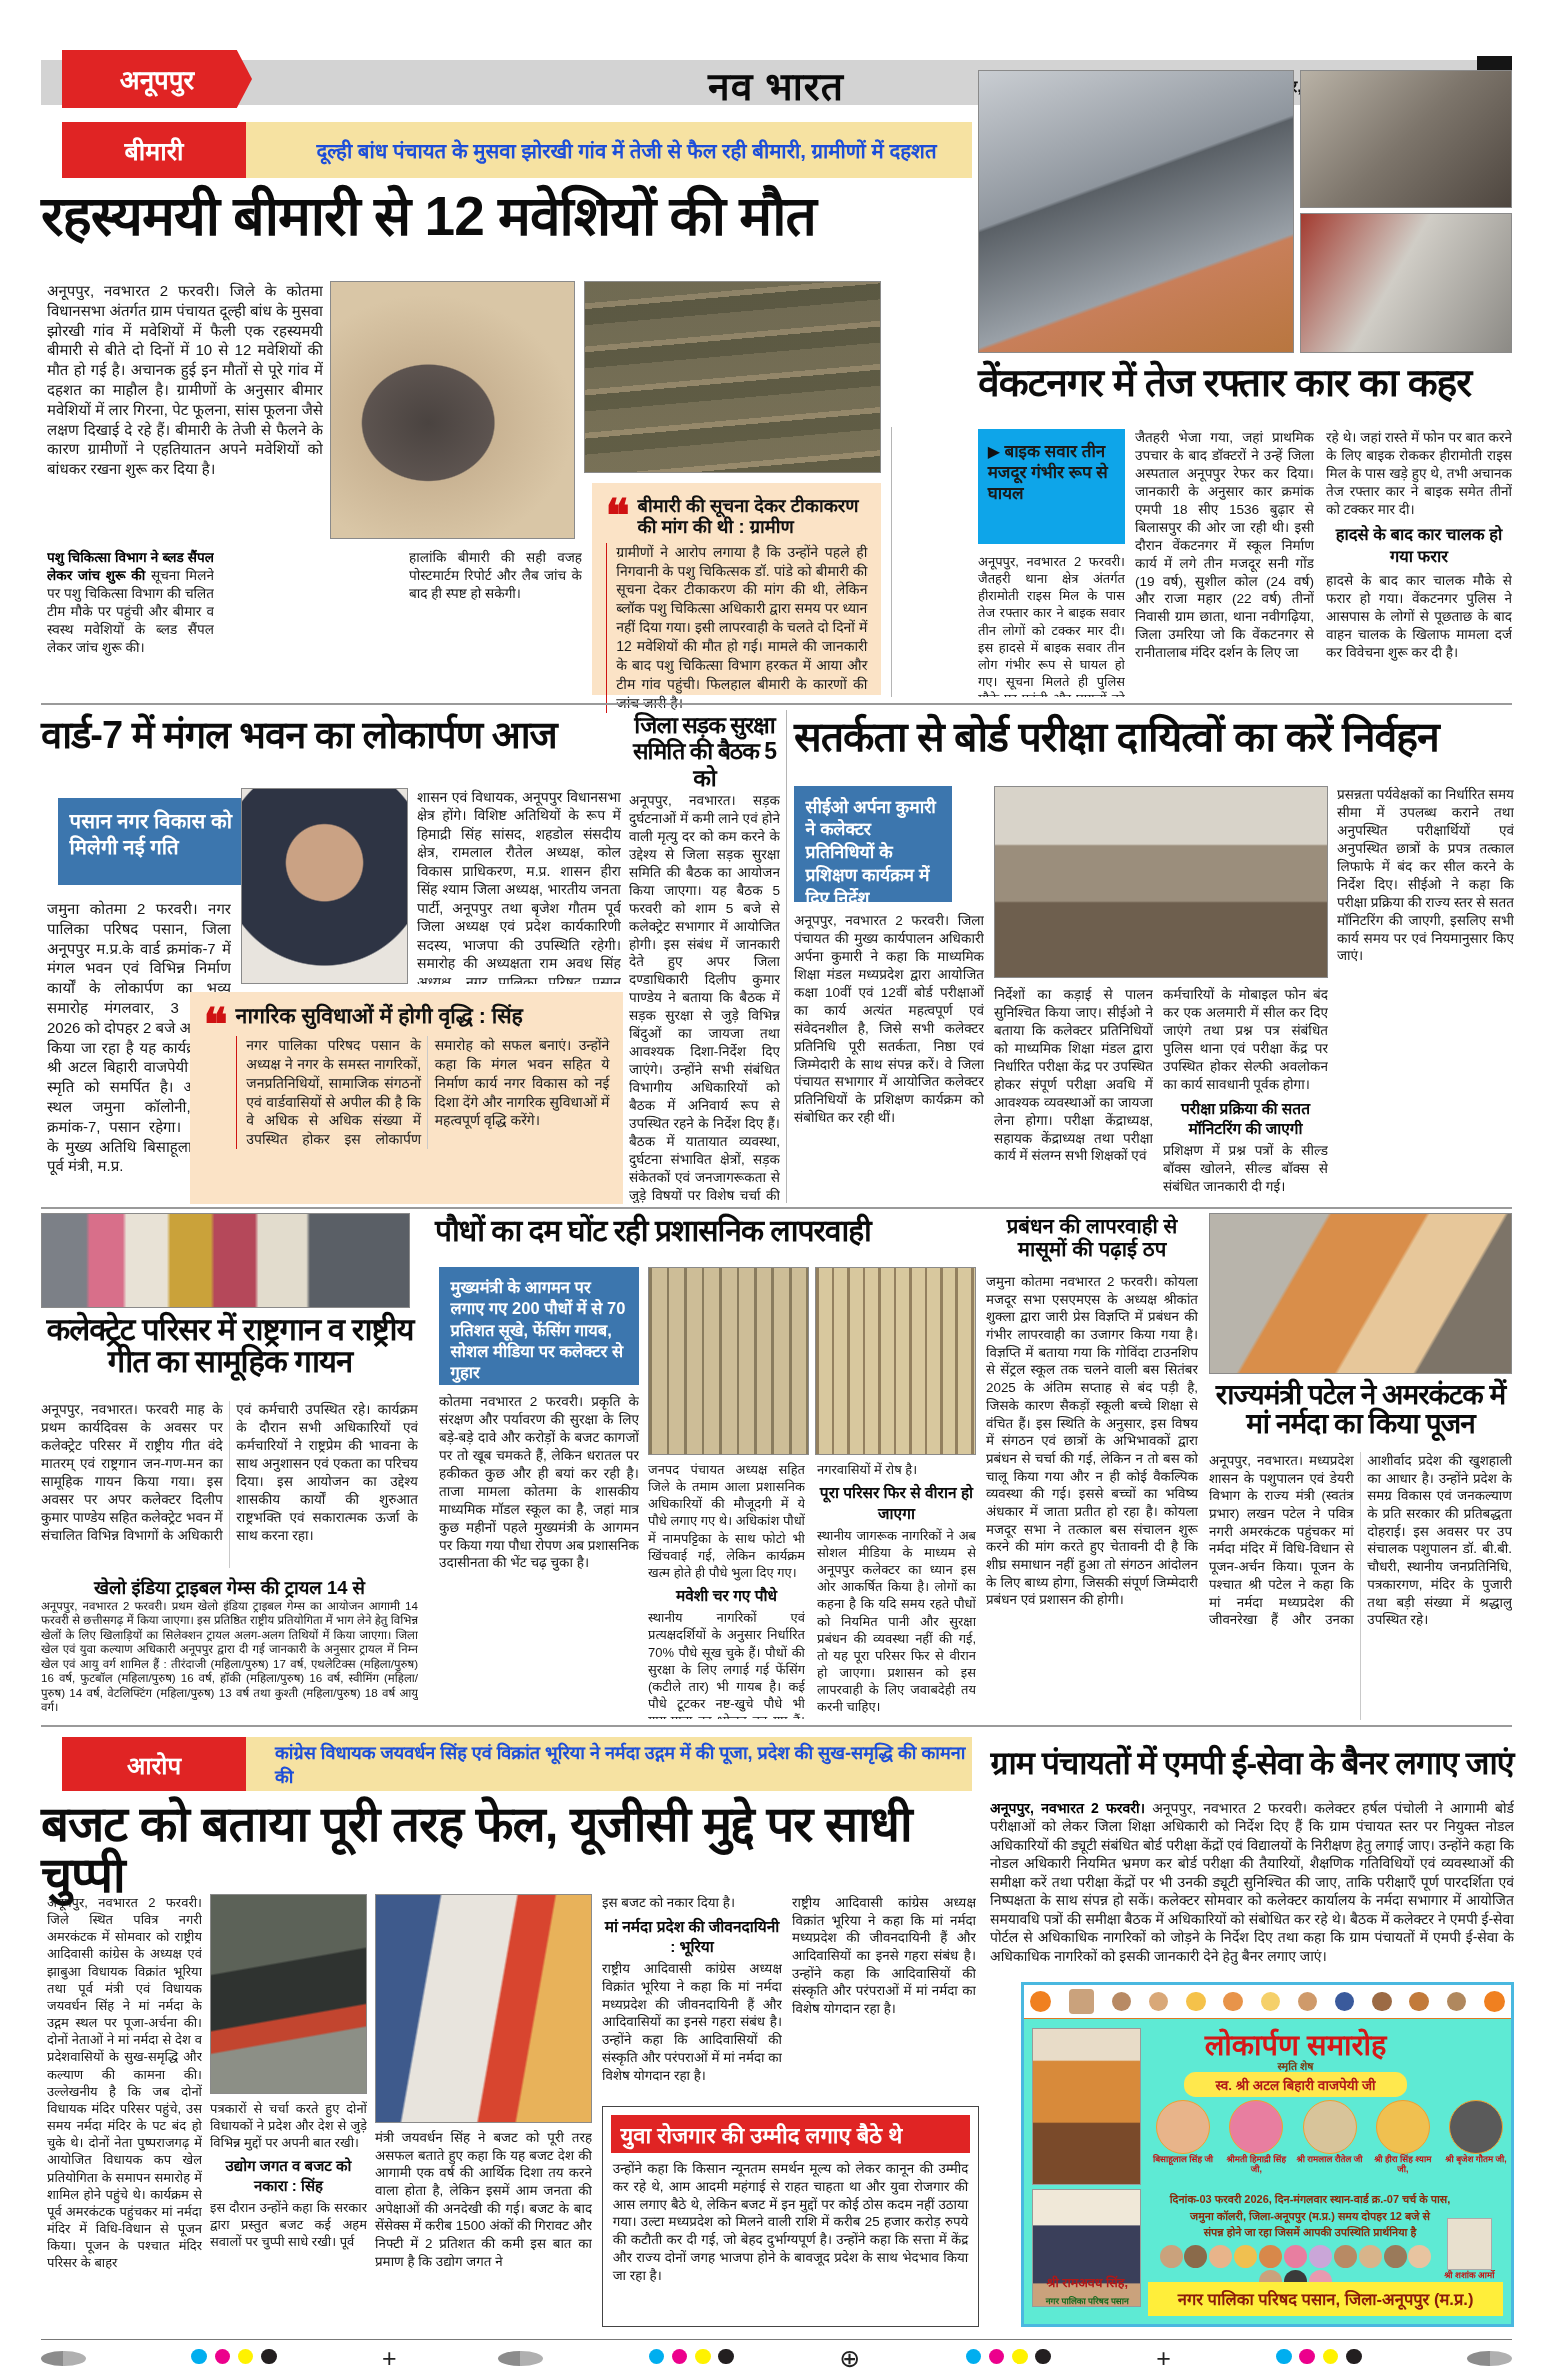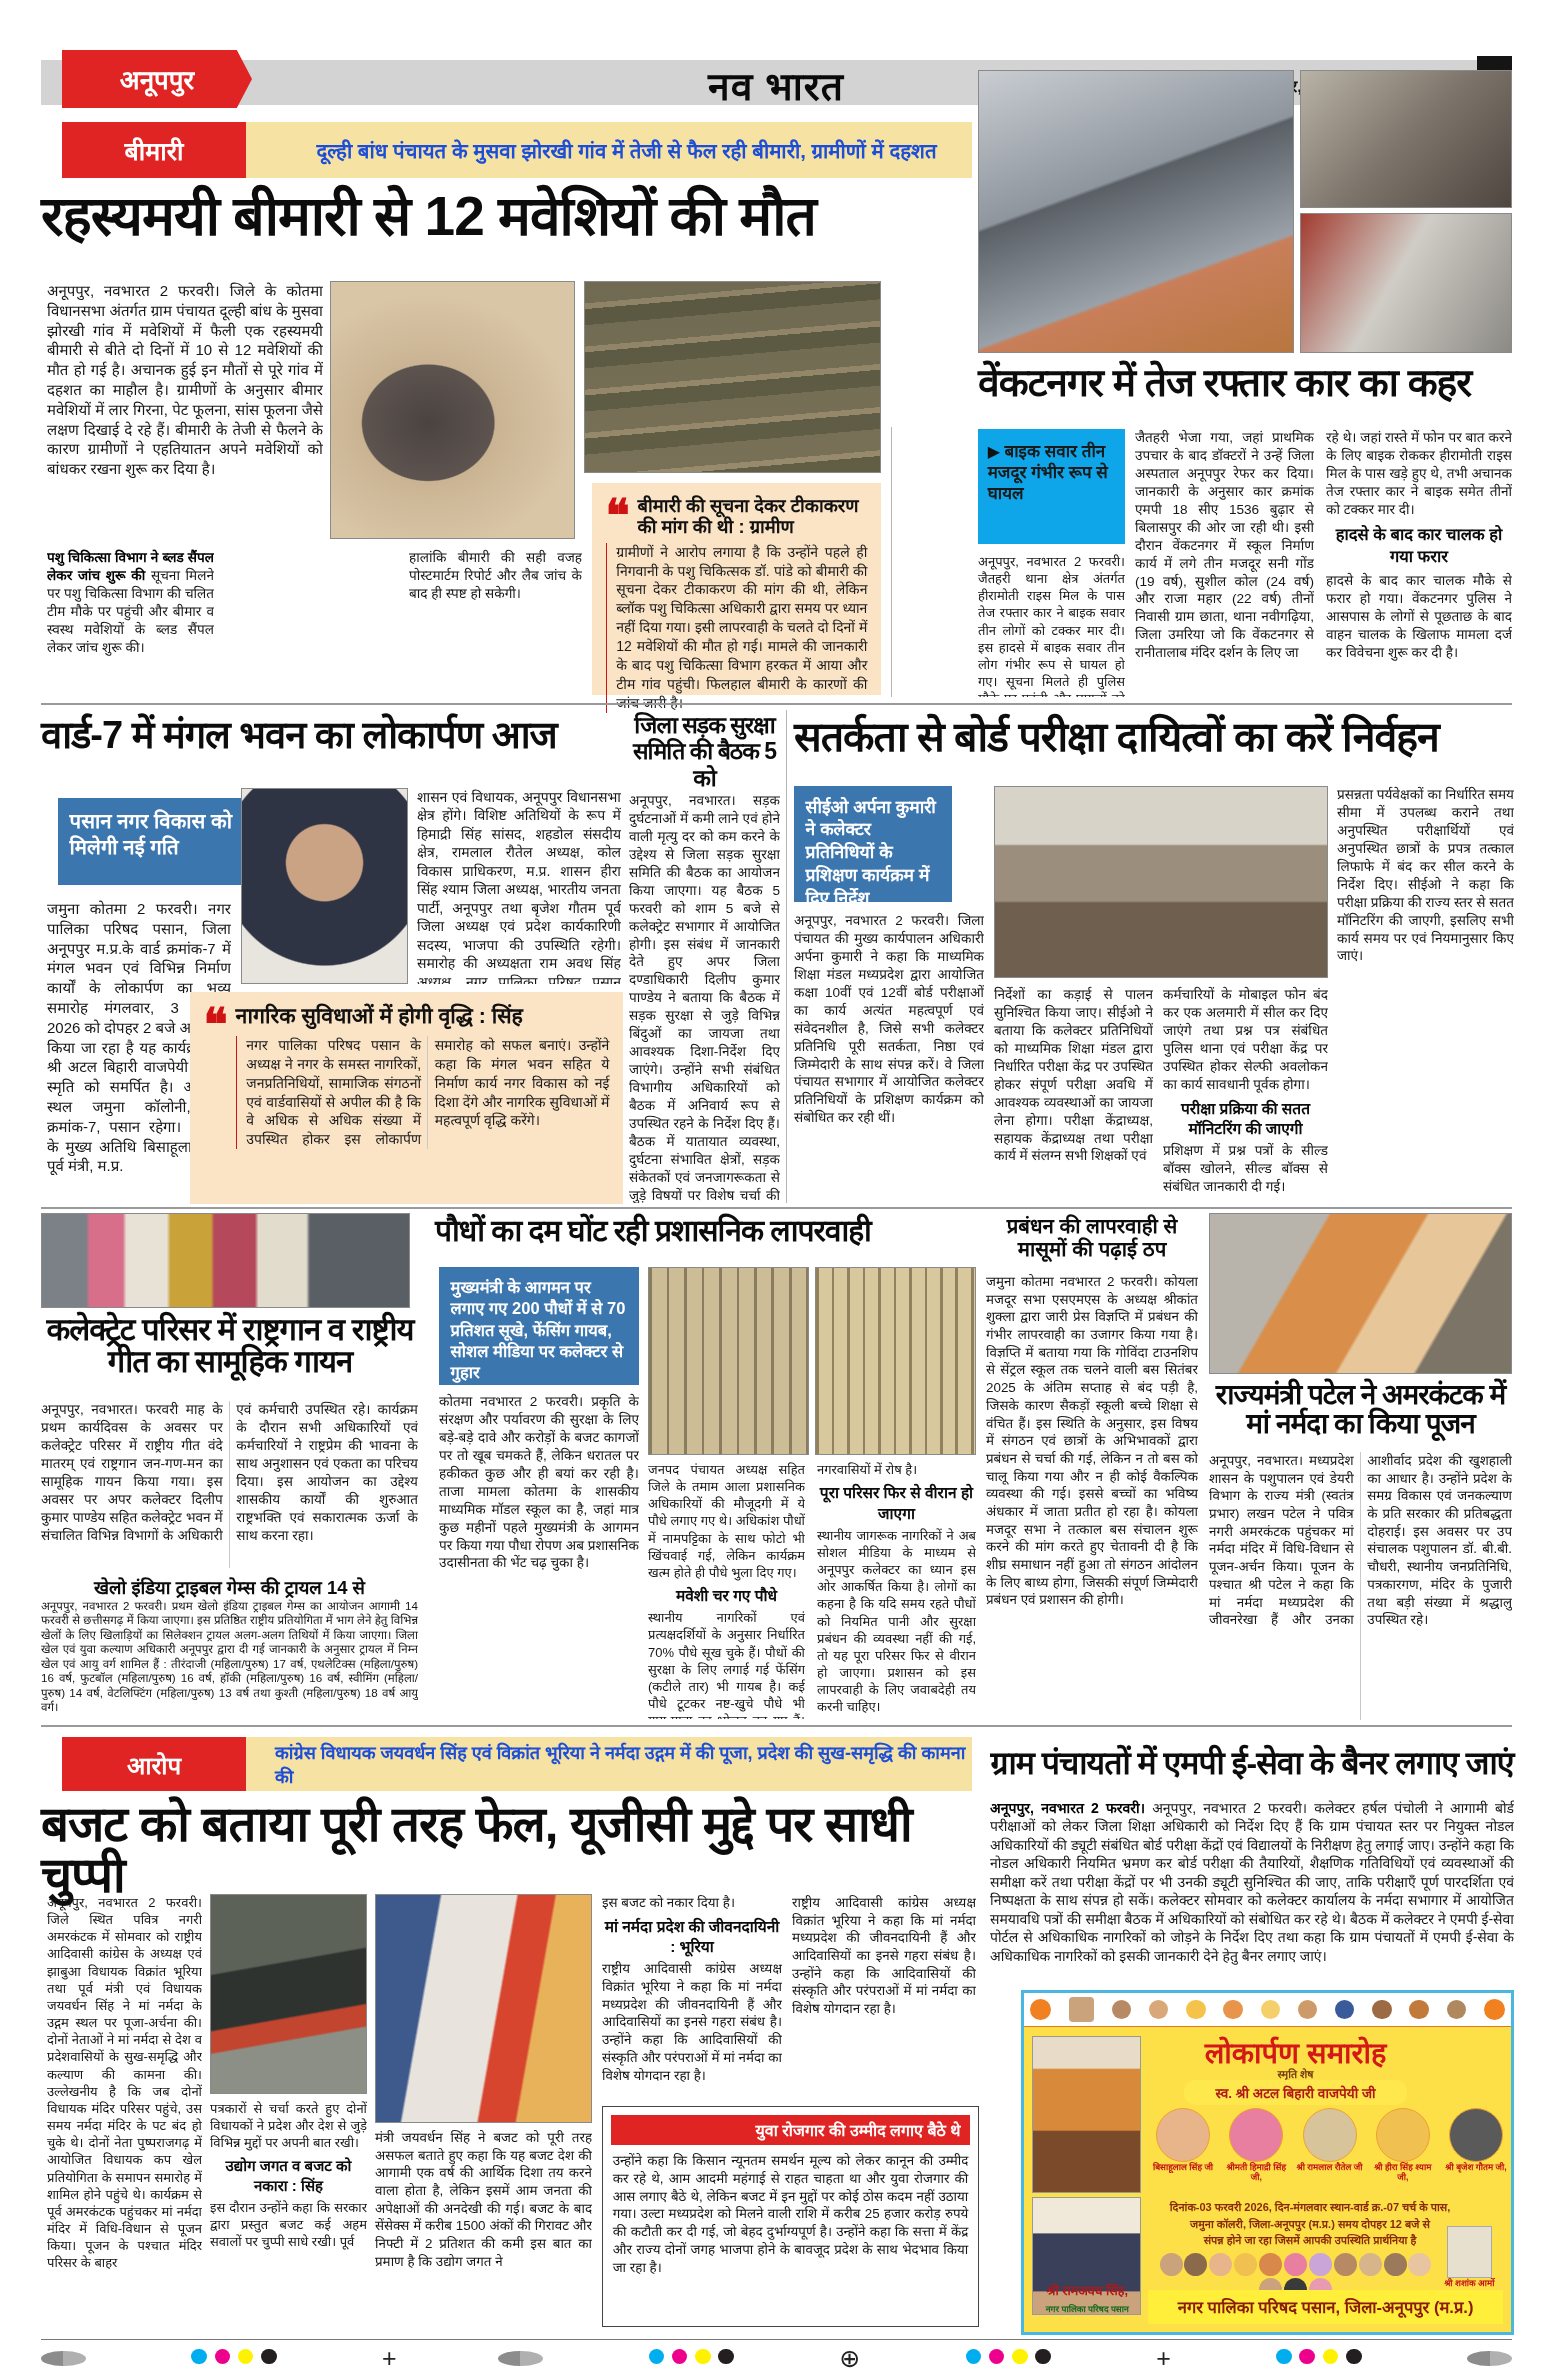--- a/index.html
+++ b/index.html
@@ -20,22 +20,22 @@
   .qtitle{font-weight:bold;font-size:18.4px;line-height:1.15;color:#111;}
   .qbody{font-size:14px;line-height:1.35;text-align:justify;margin-top:5.8px;border-left:1.9px solid #cf1212;padding-left:9.7px;}
   .subhead{font-weight:bold;text-align:center;color:#0c0c0c;}
   .two-col{column-count:2;column-gap:13.6px;column-rule:1px solid #c9c9c9;}
   .peachbox{background:#0ea5e9;box-sizing:border-box;}
   .pg-num{background:#151515;color:#fff;font-weight:bold;display:flex;align-items:center;justify-content:center;text-decoration:underline;}
   .dot{width:15.5px;height:15.5px;border-radius:50%;display:inline-block;margin:0 3.9px;}
   .gmark{width:45px;height:15.5px;border-radius:50%;background:linear-gradient(90deg,#8c8c8c 50%,#b0b0b0 50%);display:inline-block;}
   .cross{font-size:25px;color:#222;line-height:15.5px;}
   .redstripbox{border:1px solid #444;background:#fff;box-sizing:border-box;}
-  .redstriptitle{background:#e02424;color:#fff;font-weight:bold;font-size:16px;padding:3.9px 9.7px;margin:7.8px;text-align:right;}
-  .adframe{border:3.9px solid #49b8e0;background:#fde047;box-sizing:border-box;overflow:hidden;margin-top:8px;}
+  .redstriptitle{background:#e02424;color:#fff;font-weight:bold;font-size:22px;padding:3.9px 9.7px;margin:7.8px;}
+  .adframe{border:3.9px solid #49b8e0;background:#5eead4;box-sizing:border-box;overflow:hidden;}
   .adname{color:#c21414;font-weight:bold;font-size:8.7px;text-align:center;line-height:1.15;}
   .headshot{border-radius:50%;display:inline-block;}
 </style>
 </head>
 <body>
 
 <div id="page">
 
   <div class="abs" style="left:41px;top:60px;width:1471px;height:45px;background:#d3d3d3;"></div>
   <div class="abs redtag" style="left:62px;top:50px;width:190px;height:58px;font-size:26px;clip-path:polygon(0 0,92% 0,100% 50%,92% 100%,0 100%);">

